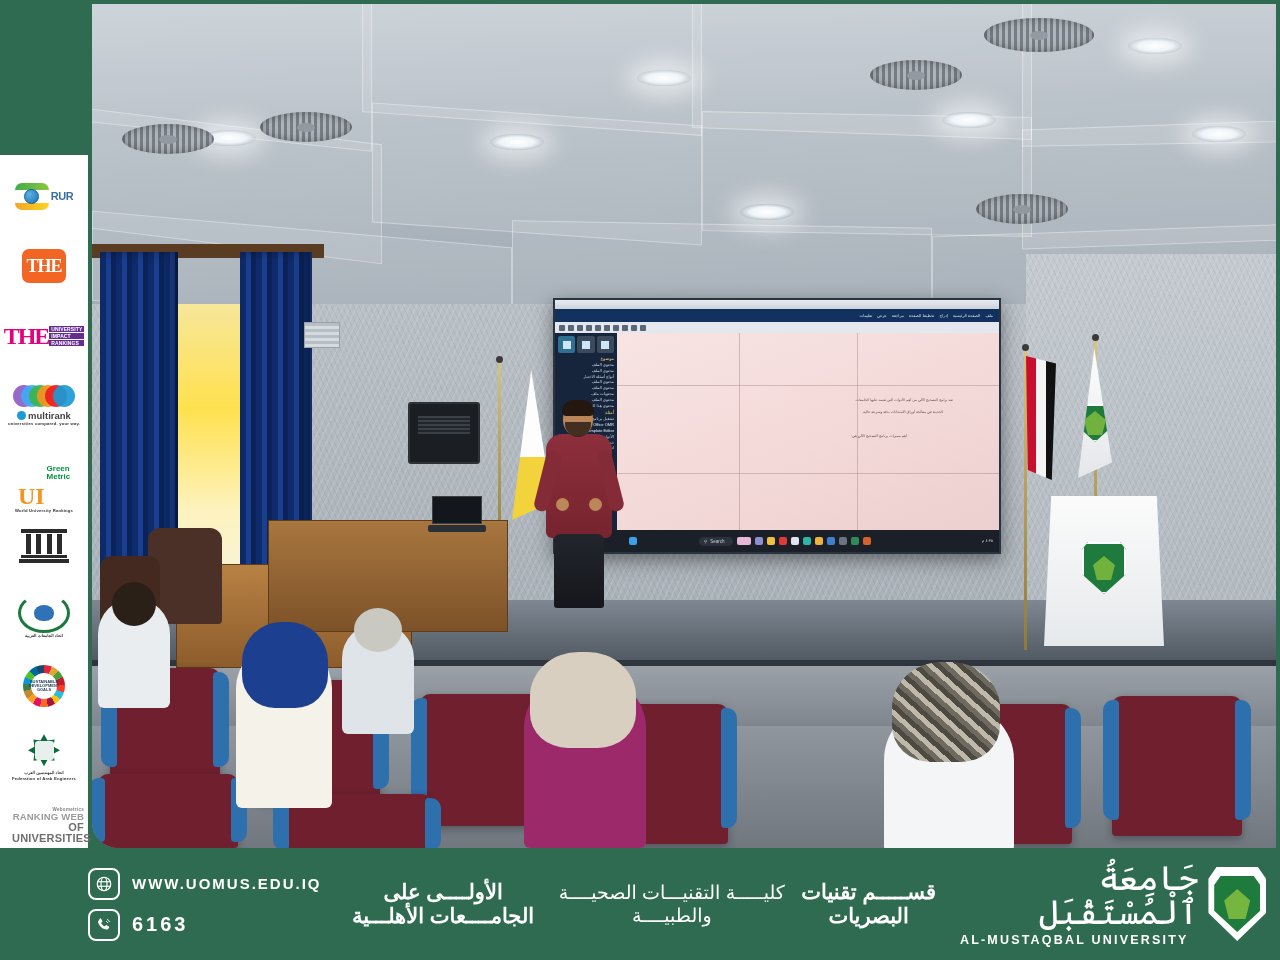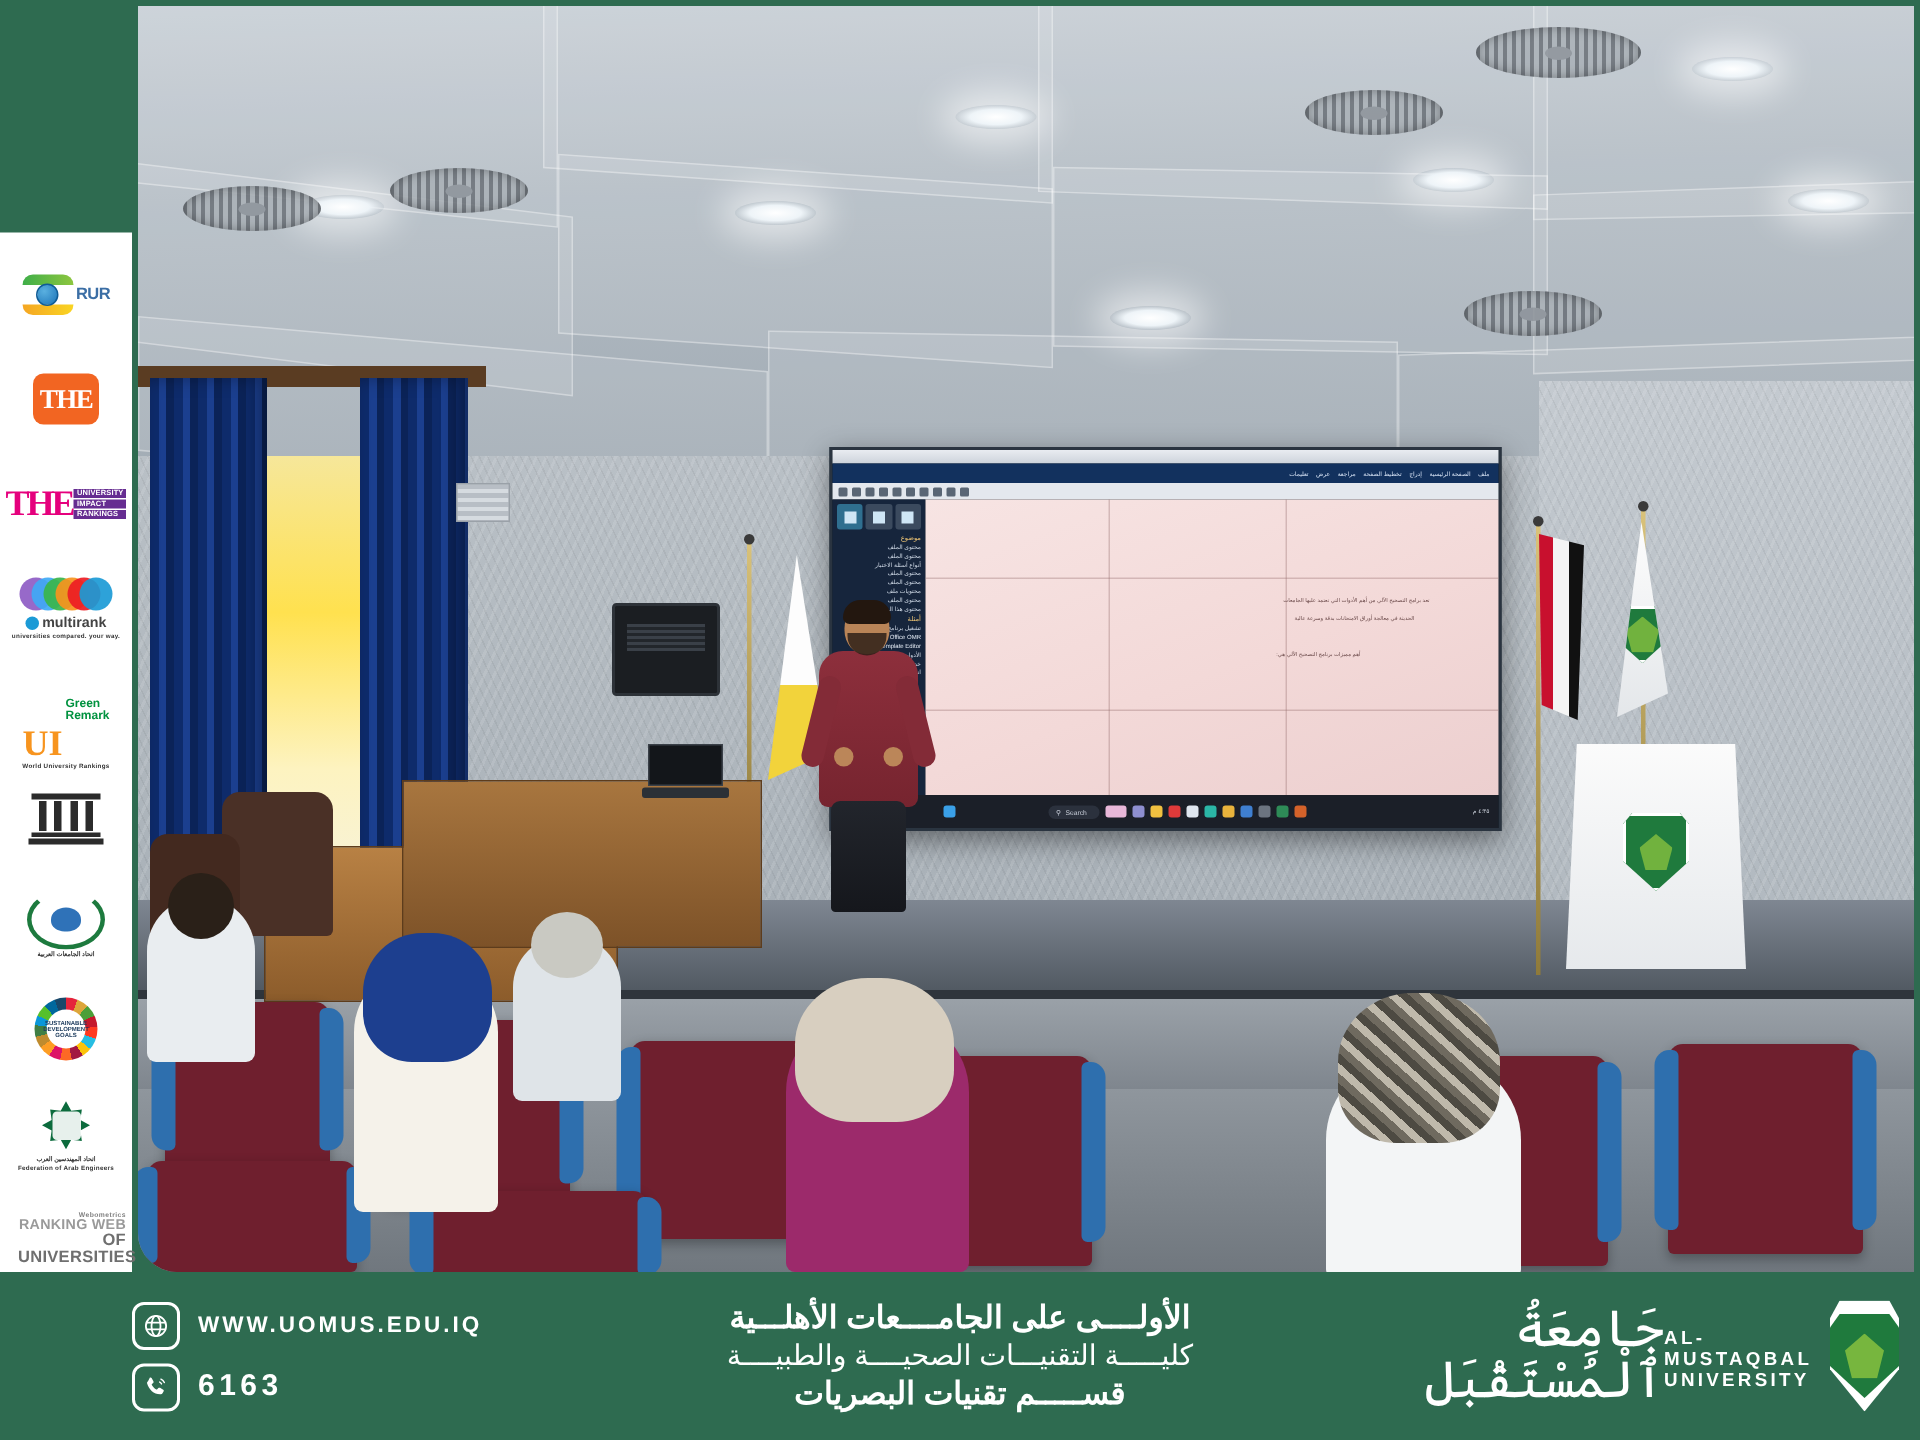--- a/index.html
+++ b/index.html
@@ -262,29 +262,29 @@
   #bottom-bar{position:absolute;left:0;bottom:0;width:100%;height:112px;background:#2e6b50;
     display:flex;align-items:center;}
   .contact-col{width:330px;padding-left:88px;display:flex;flex-direction:column;gap:9px;}
   .contact-row{display:flex;align-items:center;gap:12px;}
   .ic-box{width:32px;height:32px;border:2px solid #ffffff;border-radius:8px;
     display:flex;align-items:center;justify-content:center;color:#fff;}
   .ic-box svg{display:block;}
   .contact-txt{color:#fff;font-weight:bold;letter-spacing:2px;font-size:15px;}
   .contact-txt.phone{font-size:20px;letter-spacing:3px;}
 
-  .center-col{flex:1;display:flex;flex-direction:column;align-items:center;justify-content:flex-end;gap:1px;}
+  .center-col{flex:1;display:flex;flex-direction:row;align-items:center;justify-content:flex-end;gap:1px;}
   .ar-line{color:#fff;direction:rtl;font-weight:bold;text-align:center;}
   .ar-line.l1{font-size:21px;}
   .ar-line.l2{font-size:19px;font-weight:normal;}
   .ar-line.l3{font-size:21px;}
 
   .brand-col{width:330px;display:flex;align-items:center;justify-content:flex-end;
     gap:10px;padding-right:14px;}
-  .brand-txt{display:flex;flex-direction:row;align-items:center;}
+  .brand-txt{display:flex;flex-direction:column;align-items:center;}
   .brand-ar{color:#fff;font-size:34px;direction:rtl;line-height:1;font-family:"Liberation Serif",serif;}
   .brand-en{color:#fff;font-size:12.5px;letter-spacing:2.2px;font-weight:bold;margin-top:3px;}
   .brand-shield{position:relative;width:62px;height:74px;background:#fff;
     clip-path:polygon(14% 0,86% 0,100% 16%,100% 62%,50% 100%,0 62%,0 16%);
     display:flex;align-items:center;justify-content:center;}
   .brand-shield i{width:46px;height:56px;background:#1f7a3d;
     clip-path:polygon(14% 0,86% 0,100% 16%,100% 62%,50% 100%,0 62%,0 16%);
     display:flex;align-items:center;justify-content:center;}
   .brand-shield b{position:absolute;width:26px;height:30px;background:#8dc63f;opacity:.8;
     clip-path:polygon(50% 0,100% 38%,82% 100%,18% 100%,0 38%);}
@@ -339,21 +339,21 @@
       </div>
       <div class="rl-caption">universities compared. your way.</div>
     </div>
 
     <div class="rank-logo">
       <div class="ui-leaf"></div>
       <div class="ui-green">
         <span class="ui-u">UI</span>
         <span class="ui-txt">
           <span>Green</span><br>
-          <span>Remark</span>
+          <span>Metric</span>
         </span>
       </div>
       <div class="rl-caption">World University Rankings</div>
     </div>
 
     <div class="rank-logo">
       <div class="pillars">
         <span class="cap"></span>
         <span class="col" style="left:5px"></span>
         <span class="col" style="left:15px"></span>

